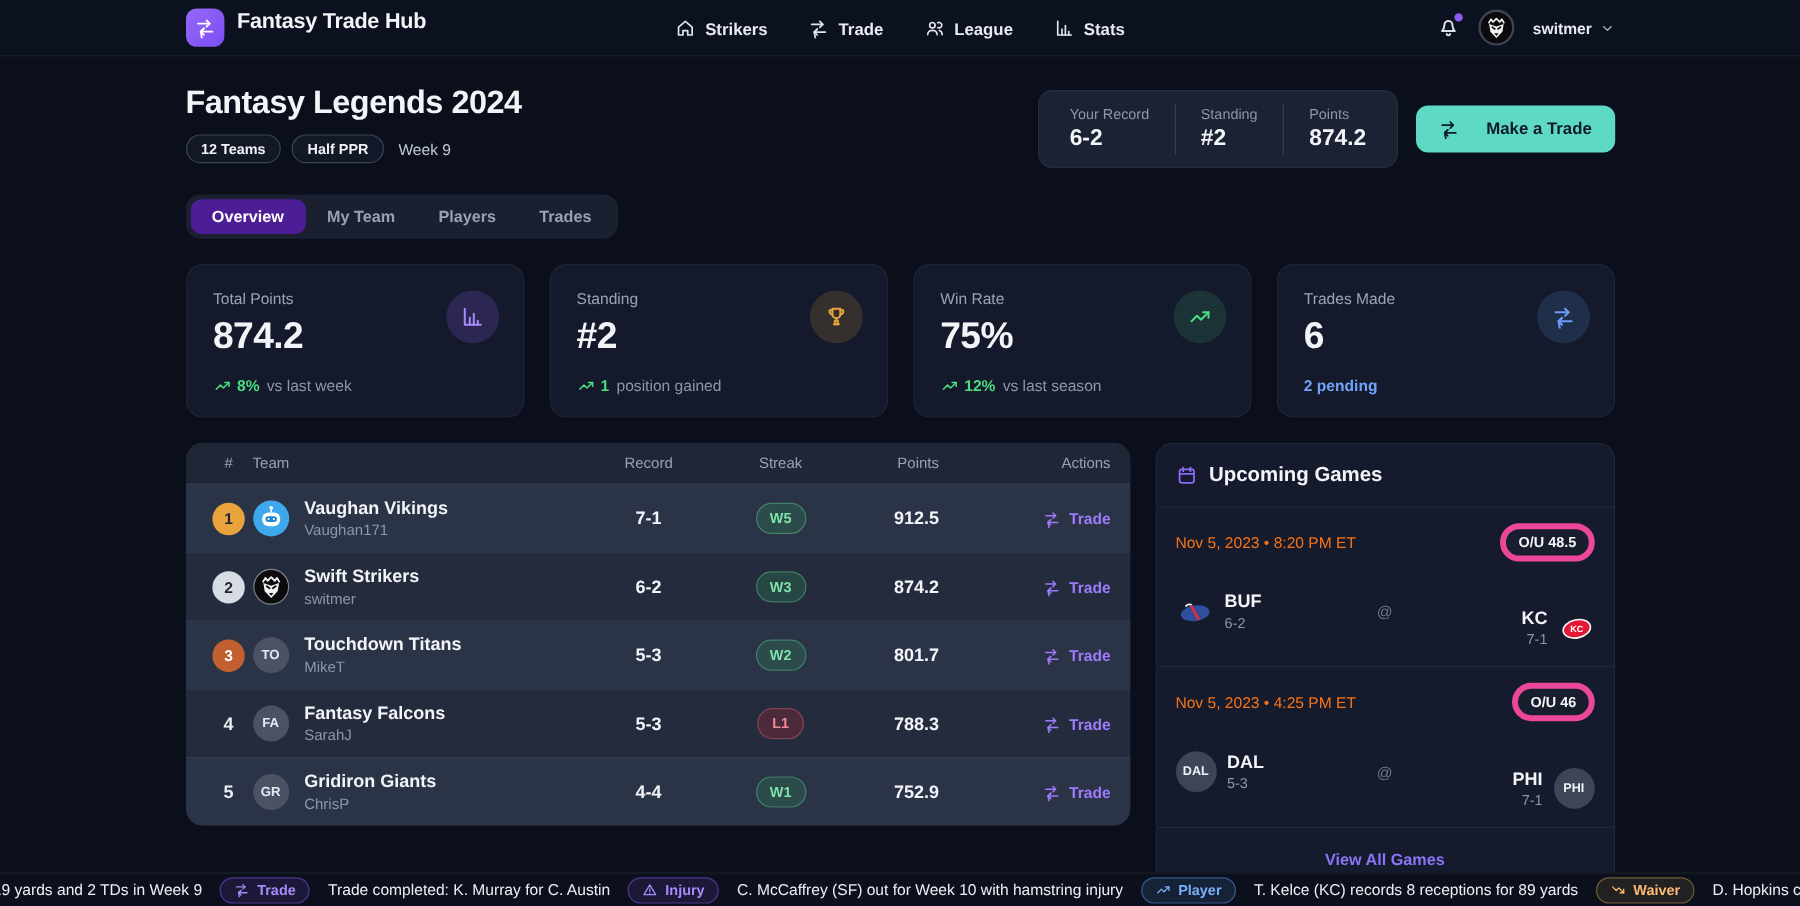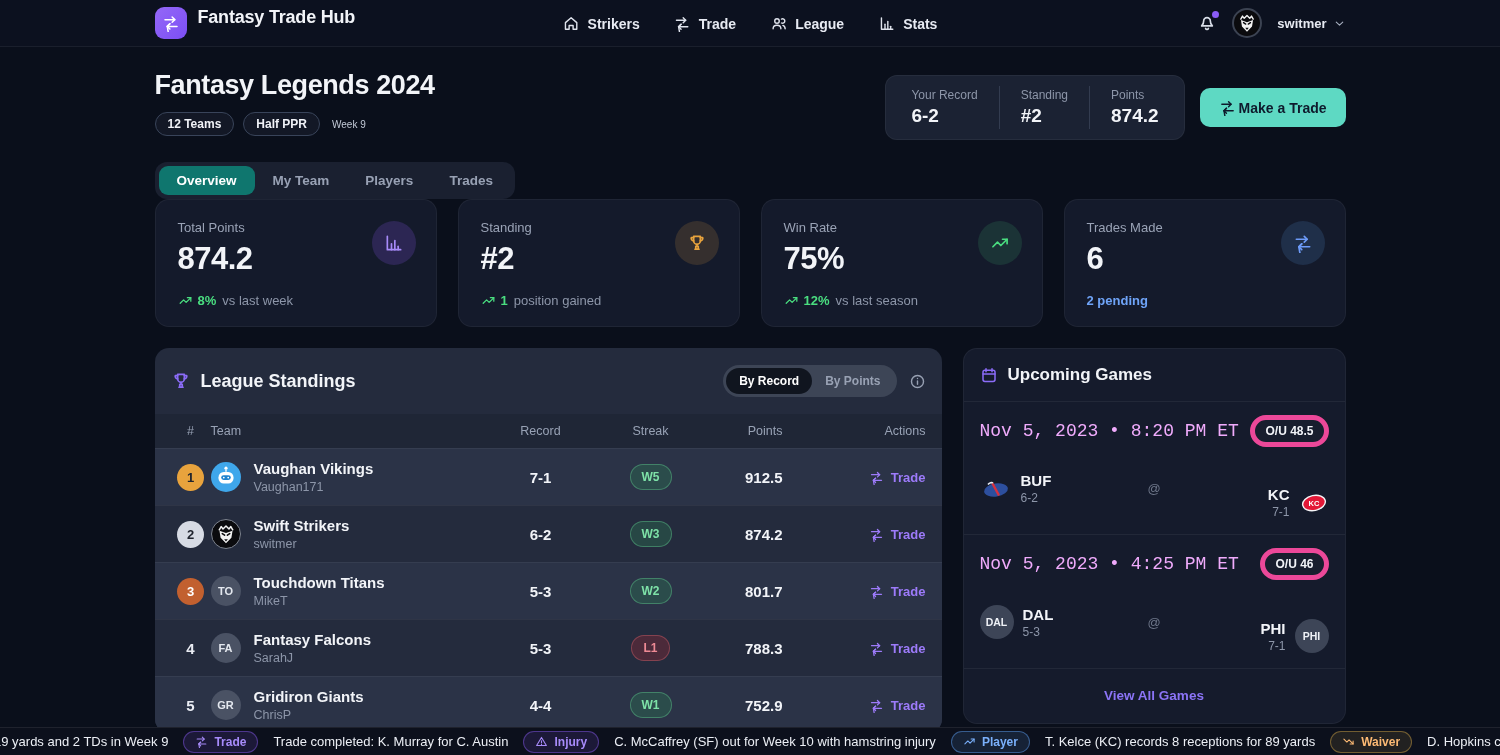--- a/index.html
+++ b/index.html
@@ -28,36 +28,36 @@
   .nav-avatar { width:30px; height:30px; border-radius:50%; background:#0b0b0e; border:2px solid #3c4352; overflow:hidden; cursor:pointer; }
   .user-chip { display:flex; align-items:center; gap:6px; font-size:13px; font-weight:600; color:#e7eaf2; cursor:pointer; }
   .user-chip .ic { color:#aab2c2; }
 
   
   .page { width:1191px; margin:0 auto; padding-top:23px; }
   .header-row { display:flex; justify-content:space-between; align-items:flex-start; }
   .page-title { font-size:27px; font-weight:700; letter-spacing:-.4px; }
   .badge-row { display:flex; align-items:center; gap:9px; margin-top:11px; }
   .pill { border:1px solid #39445a; background:rgba(27,33,48,.55); border-radius:999px; padding:4px 12px; font-size:12px; font-weight:700; color:#f0f2f7; }
-  .week-label { font-size:10px; color:#c2c9d6; margin-left:3px; }
+  .week-label { font-size:13px; color:#c2c9d6; margin-left:3px; }
   .header-right { display:flex; align-items:center; gap:15px; margin-top:5px; }
   .summary-box { display:flex; align-items:center; background:#1b2233; border:1px solid rgba(255,255,255,.05); border-radius:12px; padding:10px 4px; }
   .summary-col { padding:2px 21px; }
   .summary-col + .summary-col { border-left:1px solid #333c50; }
   .summary-label { font-size:12px; color:#8d96a9; }
   .summary-value { font-size:19px; font-weight:700; margin-top:3px; }
-  .cta-btn { display:flex; align-items:center; gap:3px; background:#5ed9c3; color:#0e1a2c; font-size:14px; font-weight:700; border:none; border-radius:10px; padding:11px 19px; cursor:pointer; }
+  .cta-btn { display:flex; gap:23px; background:#5ed9c3; color:#0e1a2c; font-size:14px; font-weight:700; border:none; border-radius:10px; padding:11px 19px; cursor:pointer; }
 
   
   .tabs { display:inline-flex; align-items:center; background:#1a2030; border-radius:12px; padding:4px; margin-top:22px; }
   .tab { font-size:13.5px; font-weight:600; color:#98a1b4; padding:7px 18px; border-radius:9px; cursor:pointer; }
-  .tab.active { background:#0f766e; color:#fff; }
-
-  
-  .cards-row { display:grid; grid-template-columns:repeat(4,1fr); gap:21px; }
+  .tab.active { background:#4c1d95; color:#fff; }
+
+  
+  .cards-row { display:grid; grid-template-columns:repeat(4,1fr); gap:21px; margin-top:21px; }
   .stat-card { position:relative; background:#141a2b; border:1px solid rgba(255,255,255,.05); border-radius:14px; padding:20px 22px; height:128px; }
   .stat-label { font-size:13px; color:#9aa3b6; }
   .stat-value { font-size:31px; font-weight:700; letter-spacing:-.5px; margin-top:6px; }
   .stat-foot { position:absolute; left:22px; bottom:18px; display:flex; align-items:center; gap:6px; font-size:13px; }
   .delta-green { color:#4ade80; font-weight:700; display:flex; align-items:center; gap:5px; }
   .stat-note { color:#8d96a9; }
   .note-blue { color:#6fa4f8; font-weight:600; }
   .stat-bubble { position:absolute; top:21px; right:20px; width:44px; height:44px; border-radius:50%; display:flex; align-items:center; justify-content:center; }
   .bub-purple { background:rgba(139,92,246,.2); color:#a78bfa; }
   .bub-amber  { background:rgba(232,163,61,.16); color:#e8a33d; }
@@ -102,21 +102,21 @@
   .streak-l { background:rgba(127,43,55,.45); border:1px solid rgba(240,113,120,.35); color:#ee8a95; }
   .trade-link { display:flex; align-items:center; gap:7px; color:#9d7bfa; font-size:13px; font-weight:600; cursor:pointer; }
 
   
   .upcoming { background:#151b2c; border:1px solid rgba(255,255,255,.05); border-radius:14px; }
   .upcoming-head { display:flex; align-items:center; gap:10px; padding:16px; font-size:17px; font-weight:700; border-bottom:1px solid rgba(255,255,255,.06); }
   .upcoming-head .ic { color:#8b6cf7; }
   .game { padding:13px 16px 15px; }
   .game + .game { border-top:1px solid rgba(255,255,255,.06); }
   .game-meta { display:flex; align-items:center; justify-content:space-between; }
-  .game-dt { font-size:18px; color:#f0abfc;font-family:Liberation Mono, monospace; }
+  .game-dt { font-size:13px; color:#f97316; }
   .ou-pill { border:5px solid #ec4899; background:rgba(27,33,48,.6); border-radius:999px; padding:4px 10px; font-size:12px; font-weight:700; }
   .game-teams { display:flex; align-items:center; margin-top:11px; }
   .team-side { display:flex; align-items:center; gap:9px; width:120px; }
   .team-side.right { justify-content:flex-end;margin-top:28px; }
   .team-abbr { font-size:15px; font-weight:700; }
   .team-rec { font-size:12px; color:#8d96a9; margin-top:2px; }
   .at-sym { flex:1; text-align:center; color:#6d7689; font-size:13px; }
   .mini-badge { width:34px; height:34px; border-radius:50%; background:#3d4557; color:#eef1f6; font-size:10.5px; font-weight:700; display:flex; align-items:center; justify-content:center; flex:none; }
   .view-all { text-align:center; padding:19px 0 20px; border-top:1px solid rgba(255,255,255,.06); color:#8b74f6; font-size:13.5px; font-weight:600; cursor:pointer; }
 
@@ -368,39 +368,20 @@
             <use href="#i-swap"></use>
           </svg>
         </span>
     </div>
   </div>
 
   
   <div class="main-row">
 
     <section class="standings">
-      <div class="standings-head">
-        <div class="standings-title">
-          <svg class="ic" width="20" height="20">
-              <use href="#i-trophy"></use>
-            </svg>
-          <span>League Standings</span>
-        </div>
-        <div class="head-tools">
-          <div class="seg">
-            <span class="seg-btn active">By Record</span>
-            <span class="seg-btn">By Points</span>
-          </div>
-          <span class="info-ic">
-              <svg class="ic" width="17" height="17">
-                <use href="#i-info"></use>
-              </svg>
-            </span>
-        </div>
-      </div>
 
       <div class="t-head">
         <span class="col-rank">#</span>
         <span class="col-team">Team</span>
         <span class="col-record">Record</span>
         <span class="col-streak">Streak</span>
         <span class="col-points">Points</span>
         <span class="col-actions">Actions</span>
       </div>
 

